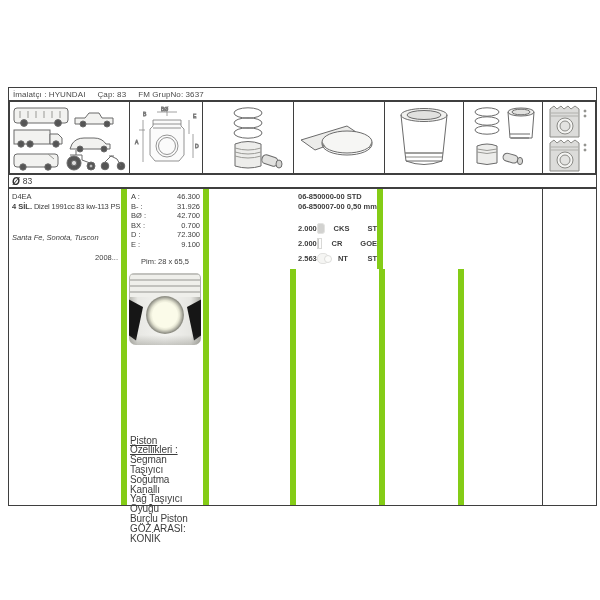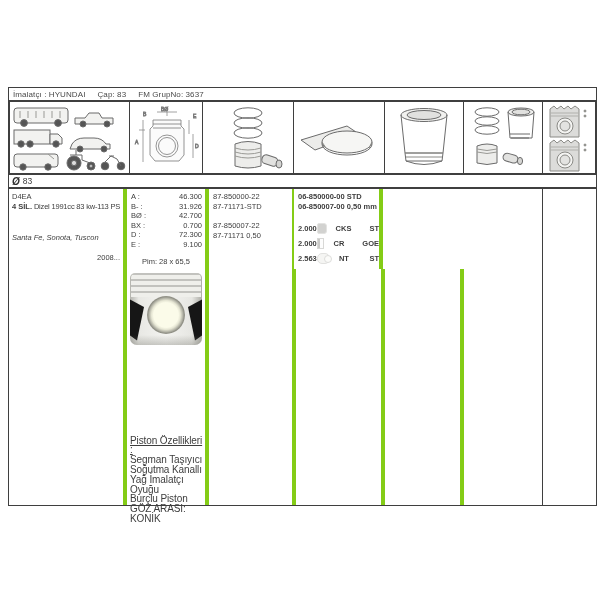--- a/index.html
+++ b/index.html
@@ -25,21 +25,21 @@
   
   .dia-row { position:absolute; left:0; top:88px; width:589px; height:13px;
     border-left:1px solid #3f3f3f; border-right:1px solid #3f3f3f; border-bottom:1px solid #3f3f3f;
     display:flex; align-items:center; padding-left:3px; font-size:8.5px; background:#fff; }
   .dia-sym { font-style:italic; font-weight:bold; font-size:10px; margin-right:3px; color:#2e2e2e; }
 
   
   .main-table { position:absolute; left:0; top:101px; width:589px; height:318px;
     border:1px solid #3f3f3f; background:#fff; }
   .cell { position:absolute; background:#fff; }
-  .br { border-right:4px solid #84cc16; } .bb { border-bottom:1px solid #3f3f3f; }
+  .br { border-right:6px solid #84cc16; } .bb { border-bottom:1px solid #3f3f3f; }
 
   .cell-engine { left:0; top:0; width:118px; height:100%; padding:3px 2px 0 3px;
     font-size:7.5px; line-height:10px; }
   .eng-spec { white-space:nowrap; letter-spacing:-.2px; }
   .eng-spec b { letter-spacing:0;text-align:center; }
   .eng-year { text-align:right; margin-top:10px; padding-right:1px; }
   .eng-models { margin-top:21px;font-style:italic; }
 
   .cell-dims { left:118px; top:0; width:82px; height:100%; font-size:7.5px; }
   .dim-row { display:flex; justify-content:space-between; padding:0 3px 0 4px; line-height:9.6px; }
@@ -281,34 +281,27 @@
         </div>
 
         <div class="photo-top">
           <div class="tp-circle"></div>
         </div>
 
         <div class="features">
           <div class="feat-title">Piston Özellikleri :</div>
           <div>Segman Taşıyıcı</div>
           <div>Soğutma Kanallı</div>
-          <div>Yağ İmalatçı</div>
+          <div>Yağ Taşıyıcı</div>
           <div>Oyuğu</div>
           <div>Burçlu Piston</div>
           <div>GÖZ ARASI: KONİK</div>
         </div>
       </div>
 
-      <div class="cell cell-pcodes br bb">
-        <div>87-850000-22</div>
-        <div>87-71171-STD</div>
-        <div class="gap9"></div>
-        <div>87-850007-22</div>
-        <div>87-71171 0,50</div>
-      </div>
 
       <div class="cell cell-lcodes br bb">
         <div>06-850000-00 STD</div>
         <div>06-850007-00 0,50 mm</div>
         <div class="gap9"></div>
         <div class="ring-row">
           <span class="ring-qty">2.000</span>
           <span class="rp rp-taper"></span>
           <span class="ring-code">CKS</span>
           <span class="ring-brand">ST</span>

